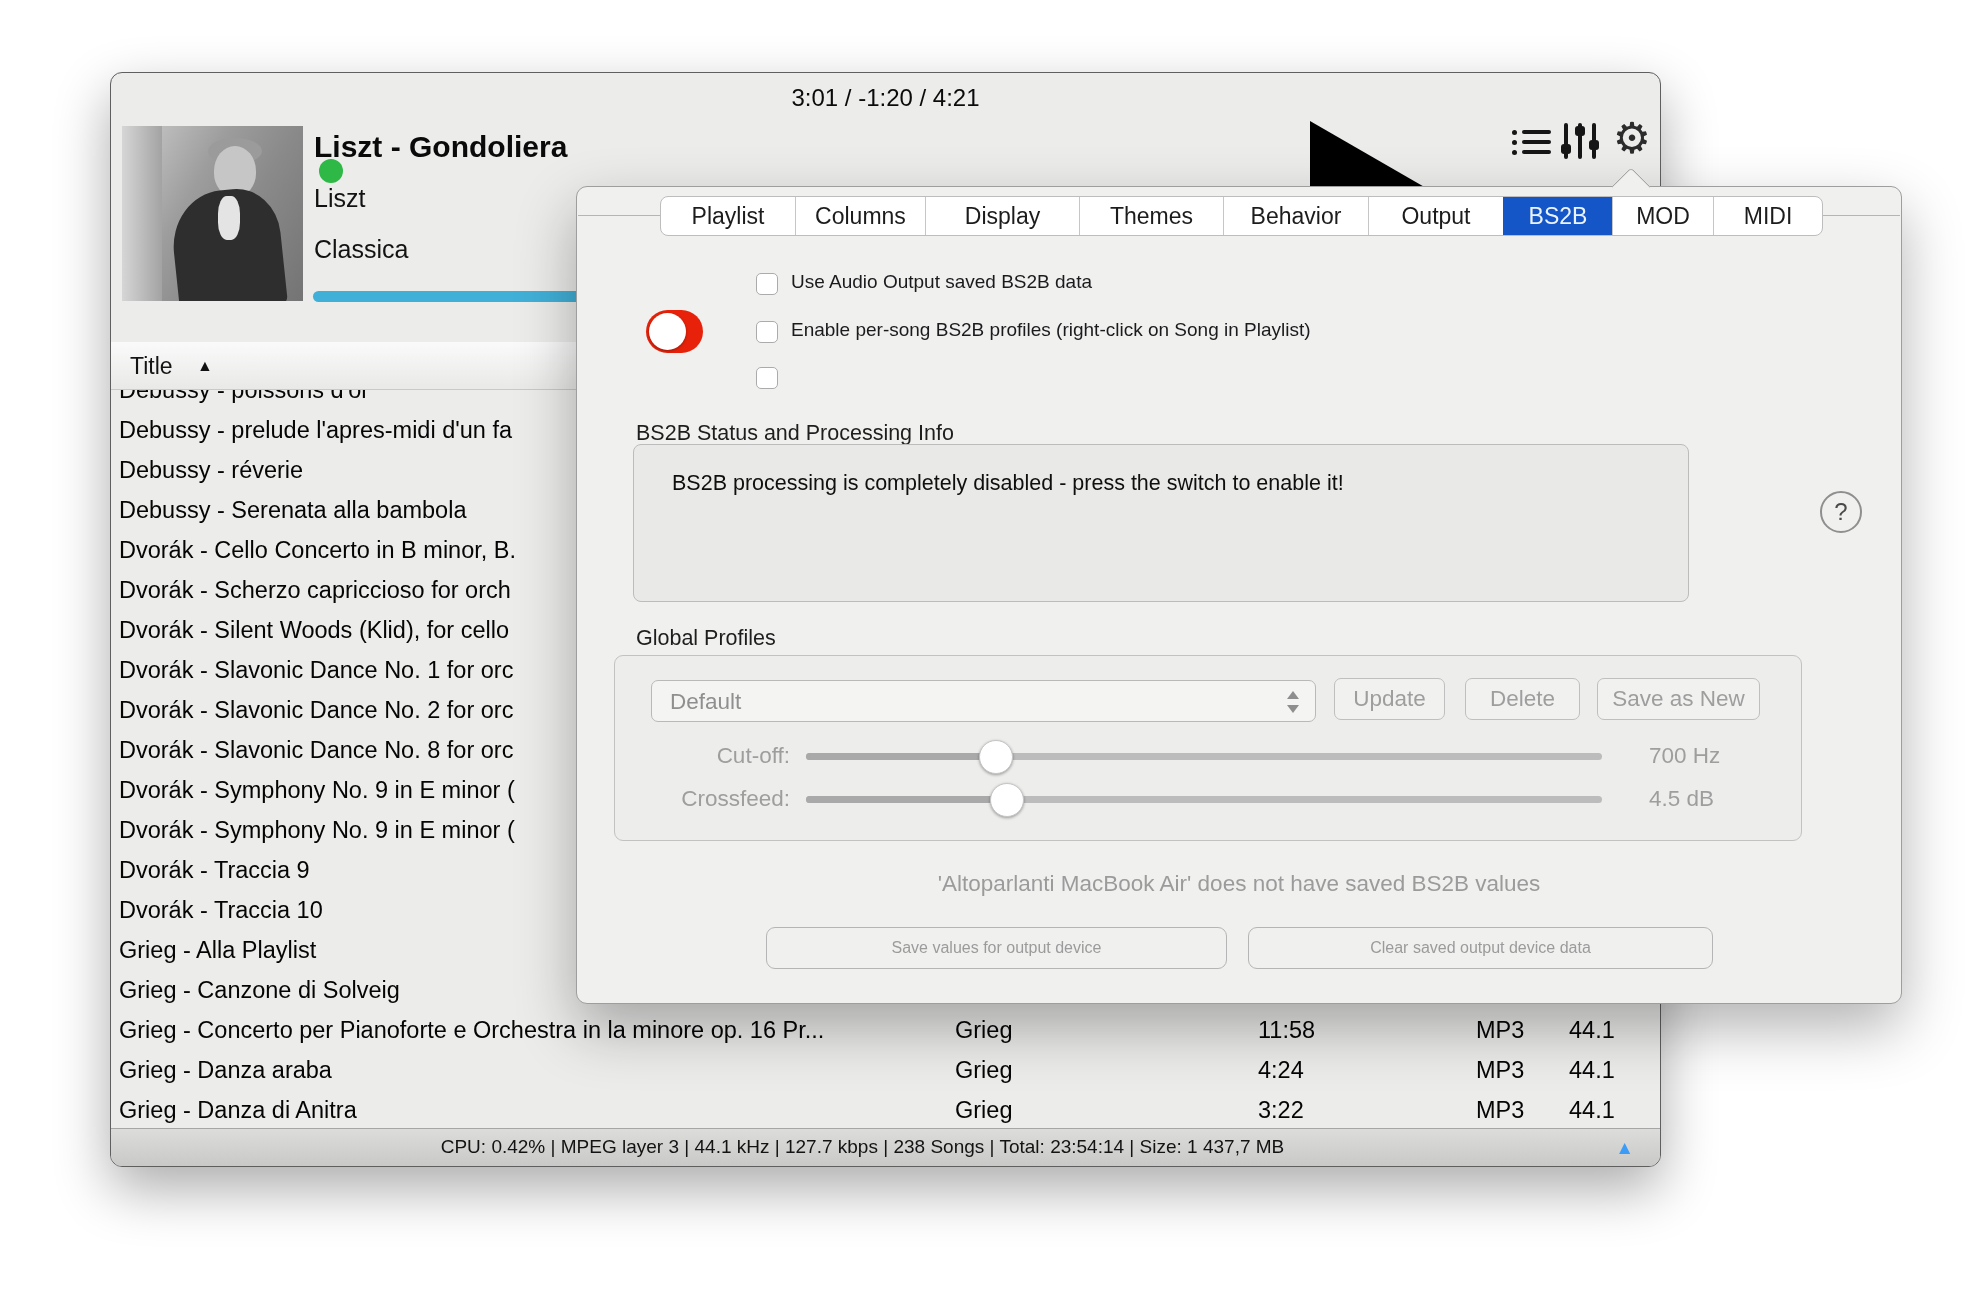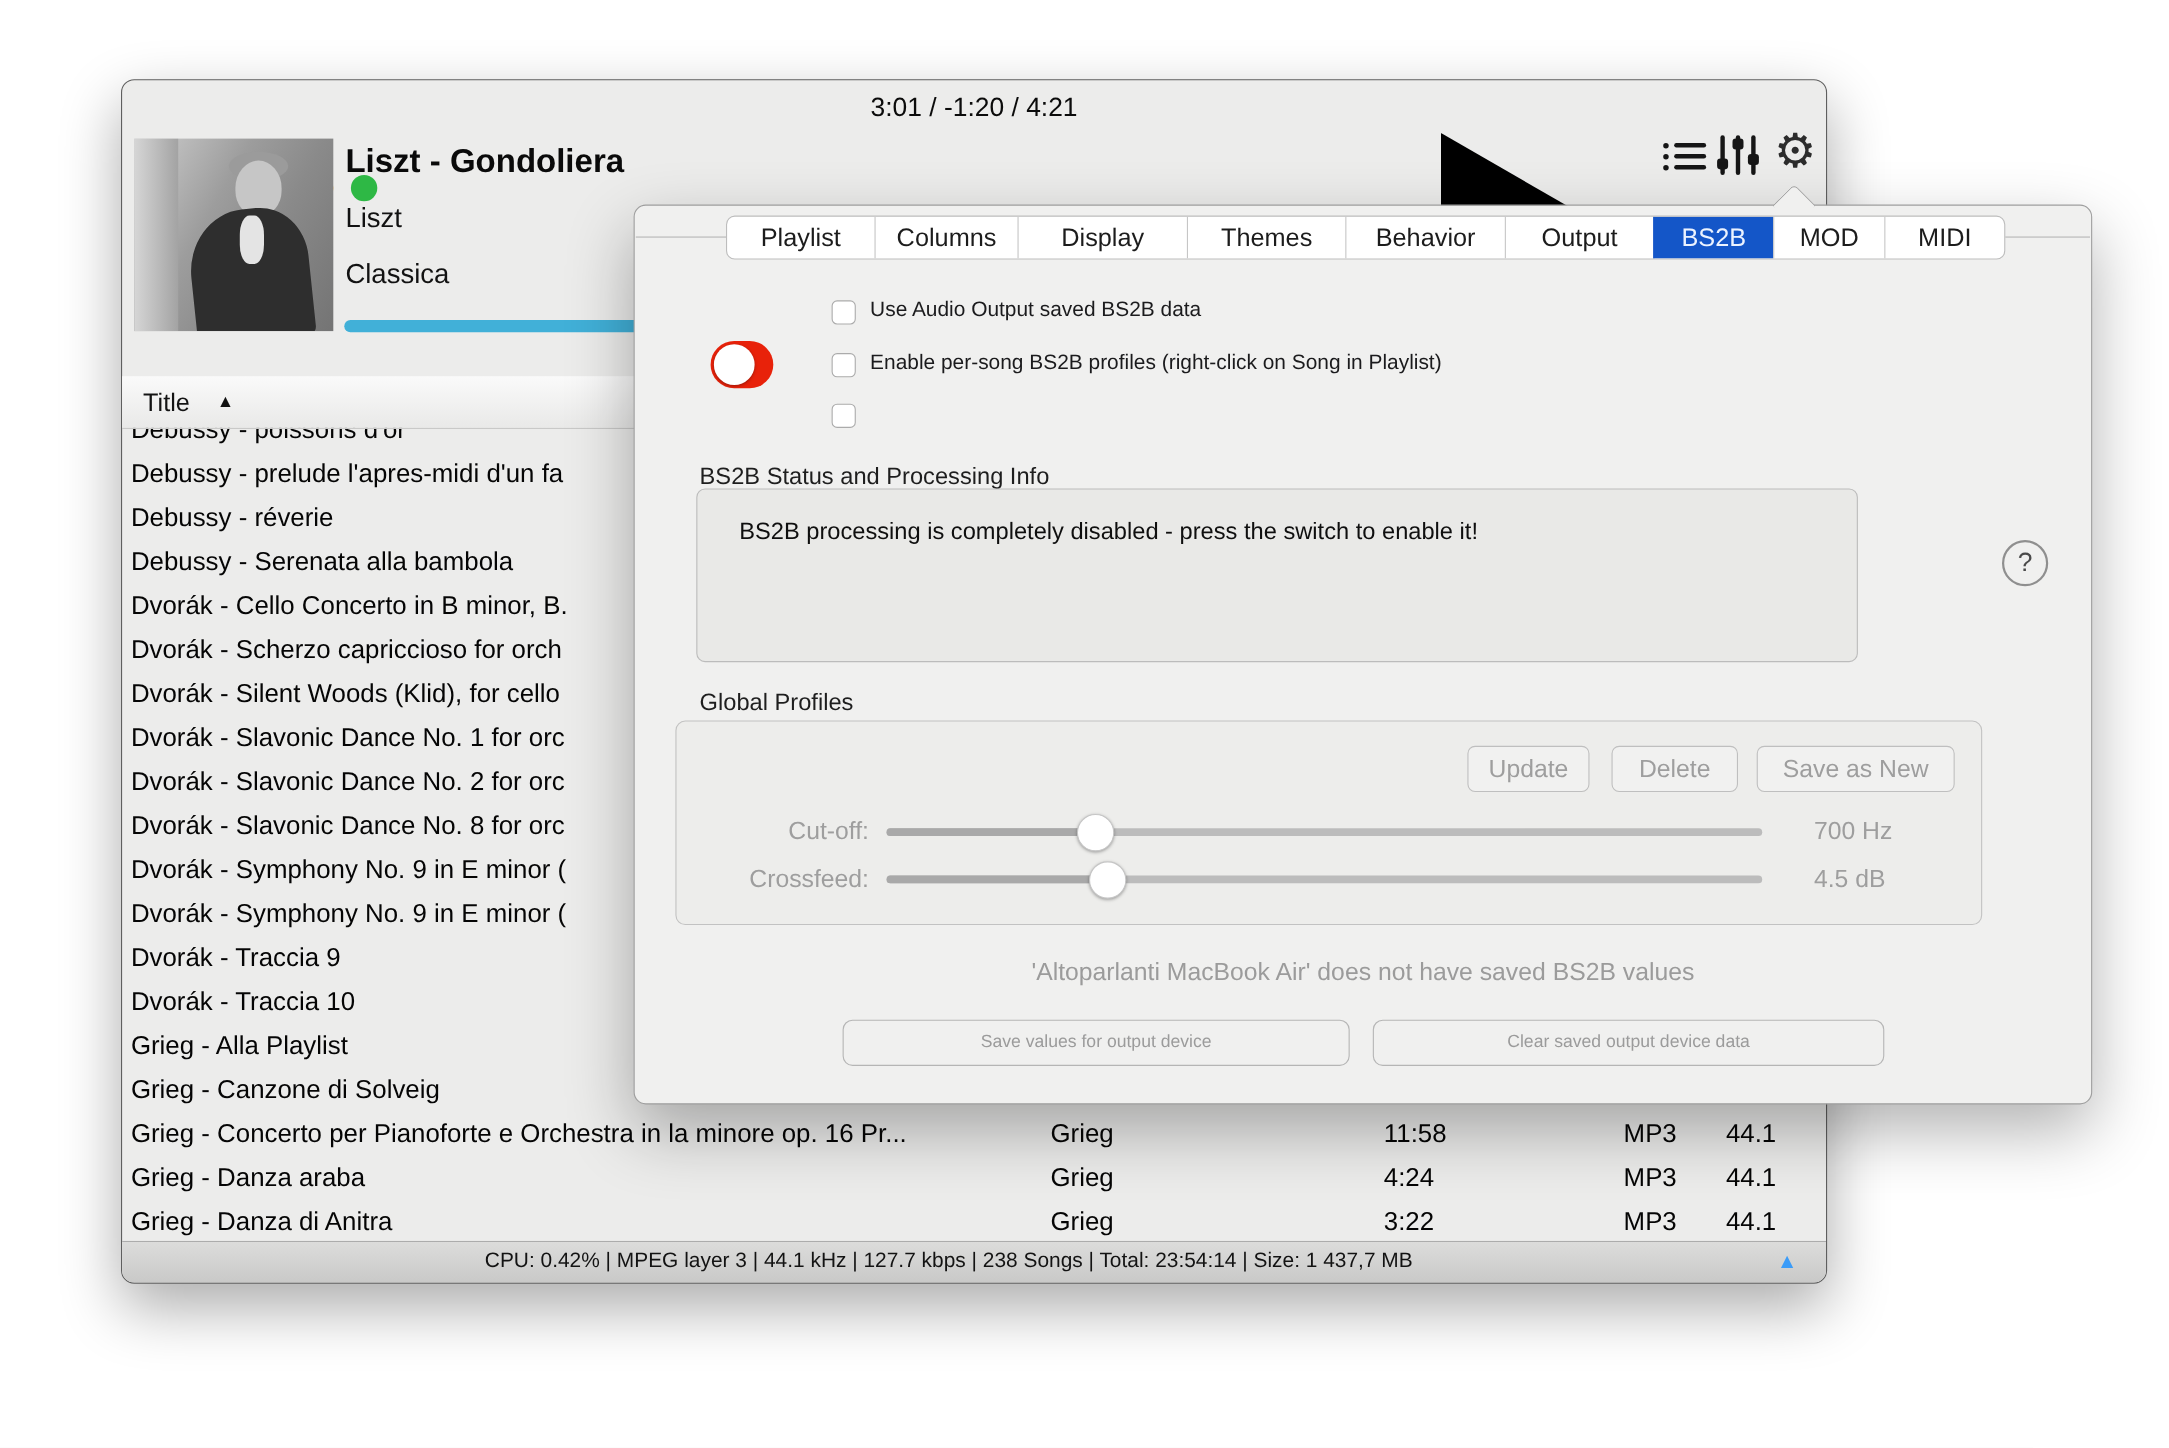--- a/index.html
+++ b/index.html
@@ -110,21 +110,21 @@
   #profile-select .val { position:absolute; left:18px; top:8px; font-size:22.5px; color:#8f8f8f; }
   #profile-select .stepper { position:absolute; right:16px; top:9px; width:12px; height:24px; }
   #profile-select .stepper .u { position:absolute; top:1px; left:0; width:0; height:0;
     border-left:6px solid transparent; border-right:6px solid transparent; border-bottom:8px solid #8e8e8e; }
   #profile-select .stepper .d { position:absolute; bottom:1px; left:0; width:0; height:0;
     border-left:6px solid transparent; border-right:6px solid transparent; border-top:8px solid #8e8e8e; }
   .pbtn { position:absolute; top:491px; height:42px; background:#f1f1f0; border:1px solid #bfbfbf;
     border-radius:7px; font-size:22.5px; color:#9e9e9e; text-align:center; line-height:40px; }
   #btn-update { left:757px; width:111px; }
   #btn-delete { left:888px; width:115px; }
-  #btn-saveas { left:1020px; width:180px; }
+  #btn-saveas { left:1020px; width:163px; }
 
   .slider-label { position:absolute; left:0; width:213px; text-align:right;
     font-size:22.5px; color:#9e9e9e; }
   .slider-track { position:absolute; left:229px; width:796px; height:7px;
     background:#bcbcbc; border-radius:4px; }
   .slider-fill { position:absolute; left:0; top:0; height:7px; background:#a9a9a9; border-radius:4px; }
   .slider-thumb { position:absolute; width:34px; height:34px; background:#fff;
     border:1px solid #c6c6c6; border-radius:50%; box-shadow:0 1px 3px rgba(0,0,0,.35); }
   .slider-value { position:absolute; left:1072px; font-size:22.5px; color:#9e9e9e; }
 
@@ -288,20 +288,27 @@
 
   <div class="section-label" style="top:234px">BS2B Status and Processing Info</div>
   <div id="bs2b-status-box">
     <div class="msg">BS2B processing is completely disabled - press the switch to enable it!</div>
   </div>
   <div id="help-button">?</div>
 
   <div class="section-label" style="top:439px">Global Profiles</div>
 
   <div id="profiles-box"></div>
+  <div id="profile-select">
+    <div class="val">Default</div>
+    <div class="stepper">
+      <div class="u"></div>
+        <div class="d"></div>
+    </div>
+  </div>
   <div class="pbtn" id="btn-update">Update</div>
   <div class="pbtn" id="btn-delete">Delete</div>
   <div class="pbtn" id="btn-saveas">Save as New</div>
 
   <div class="slider-label" style="top:556px">Cut-off:</div>
   <div class="slider-track" style="top:566px">
     <div class="slider-fill" style="width:190px"></div>
   </div>
   <div class="slider-thumb" style="left:402px; top:553px"></div>
   <div class="slider-value" style="top:556px">700 Hz</div>

